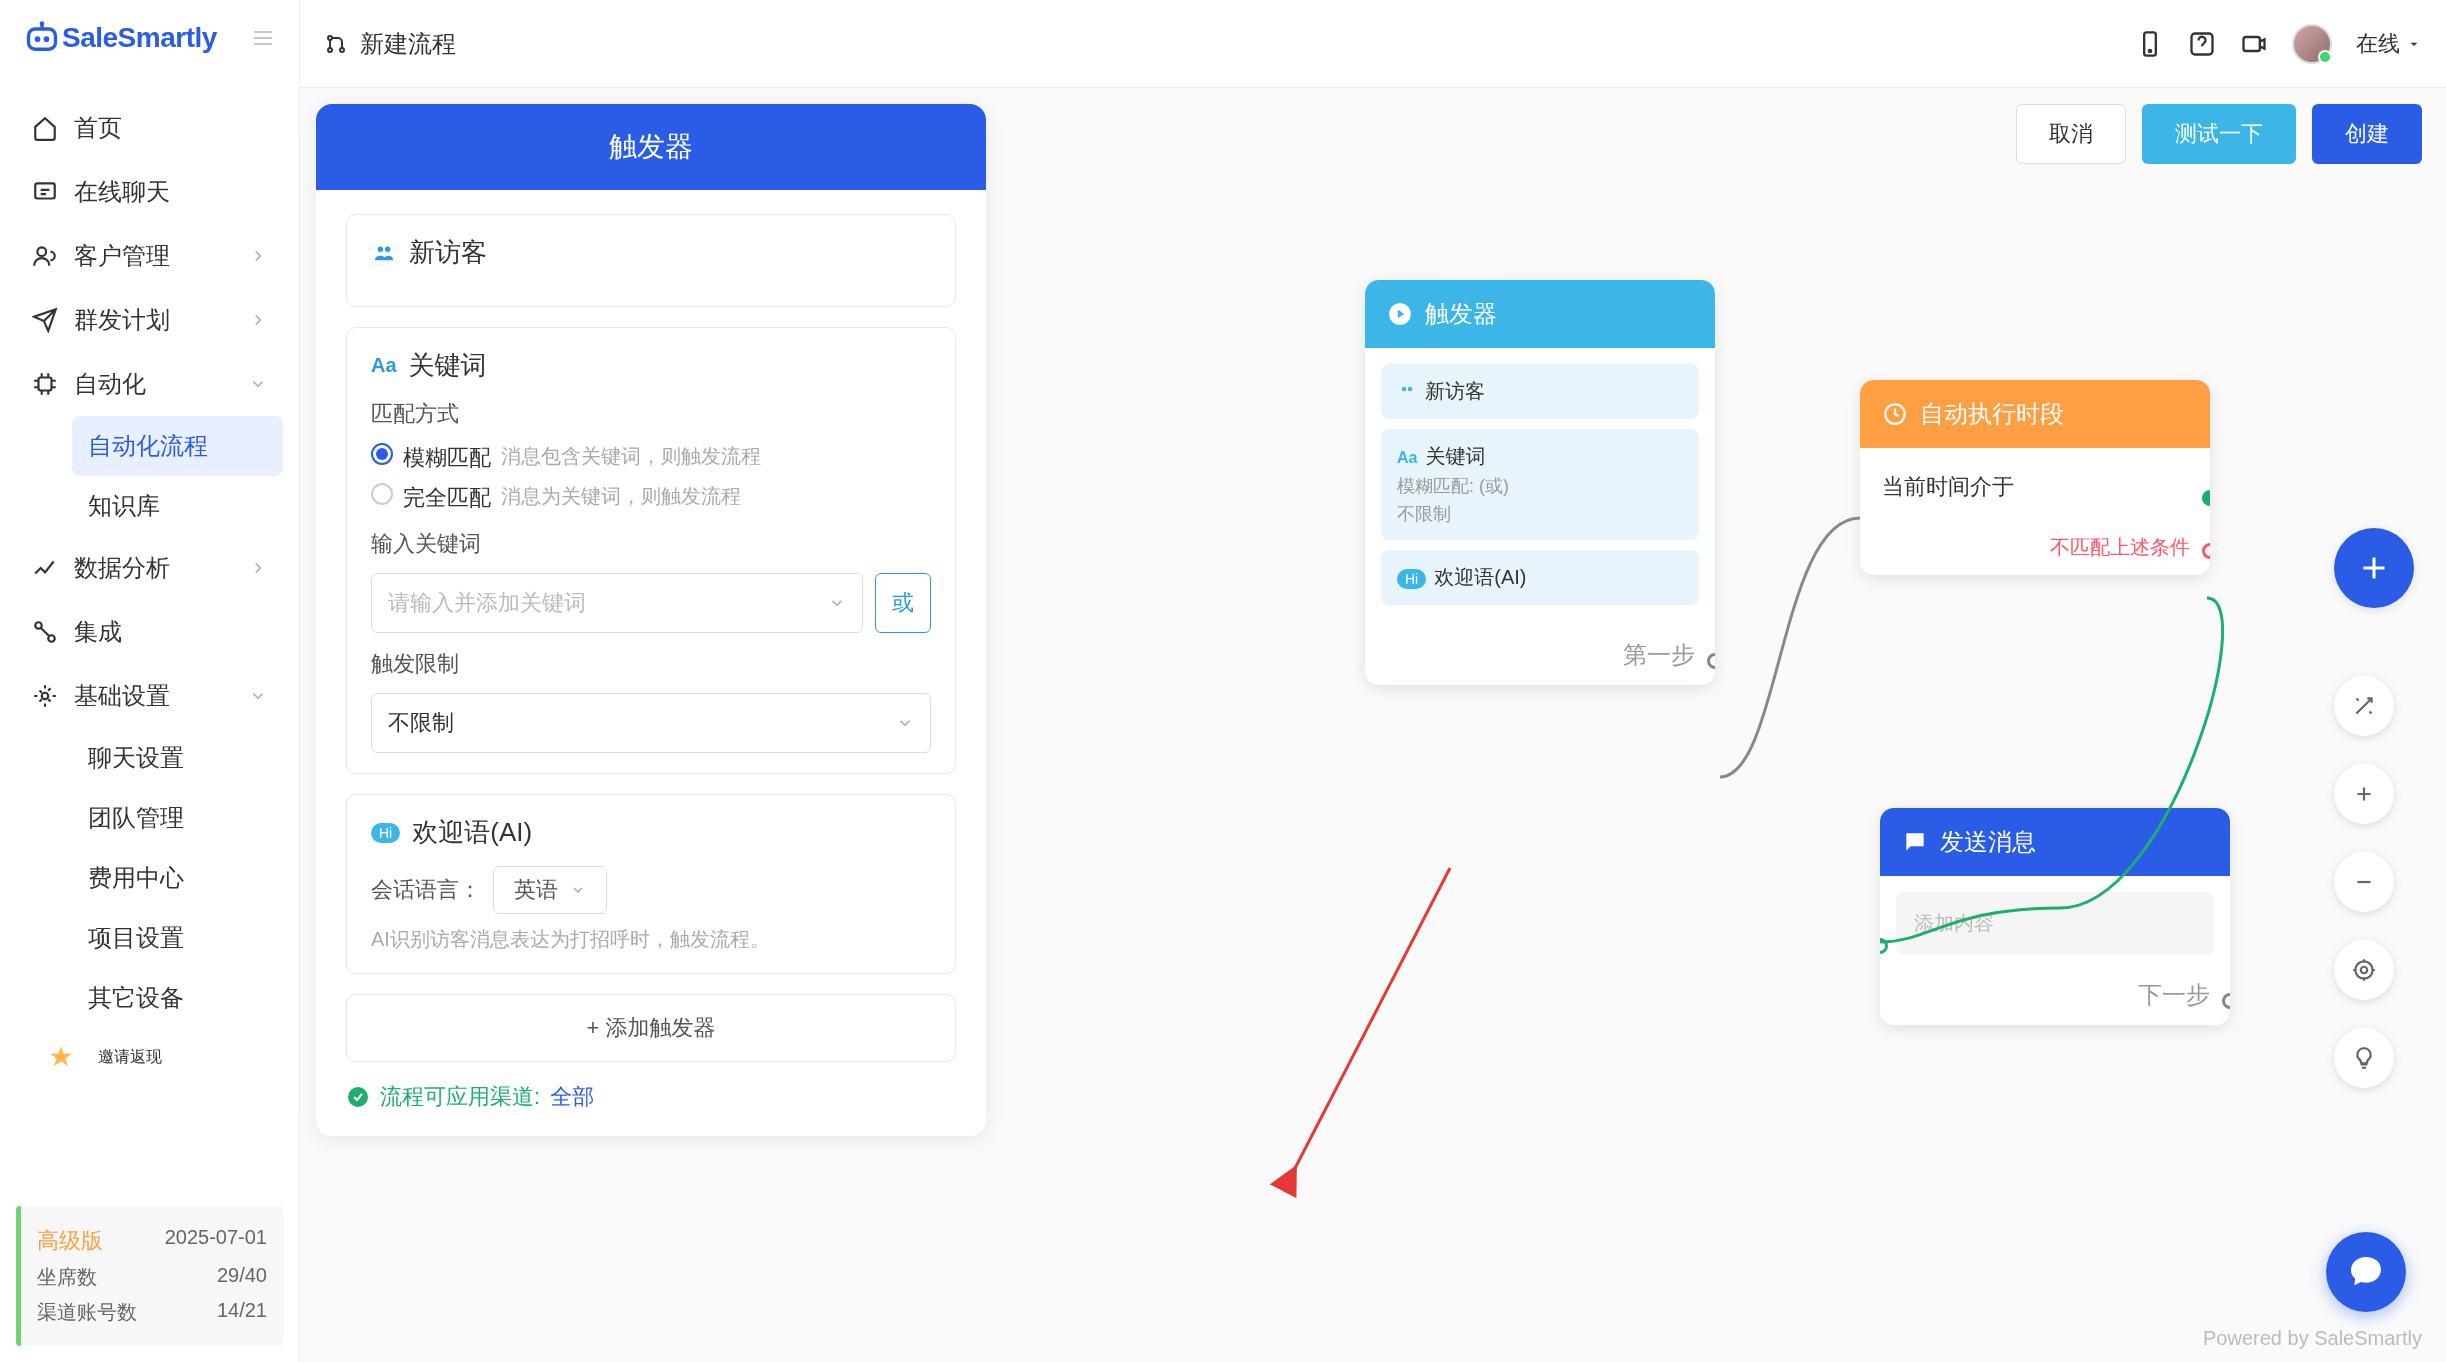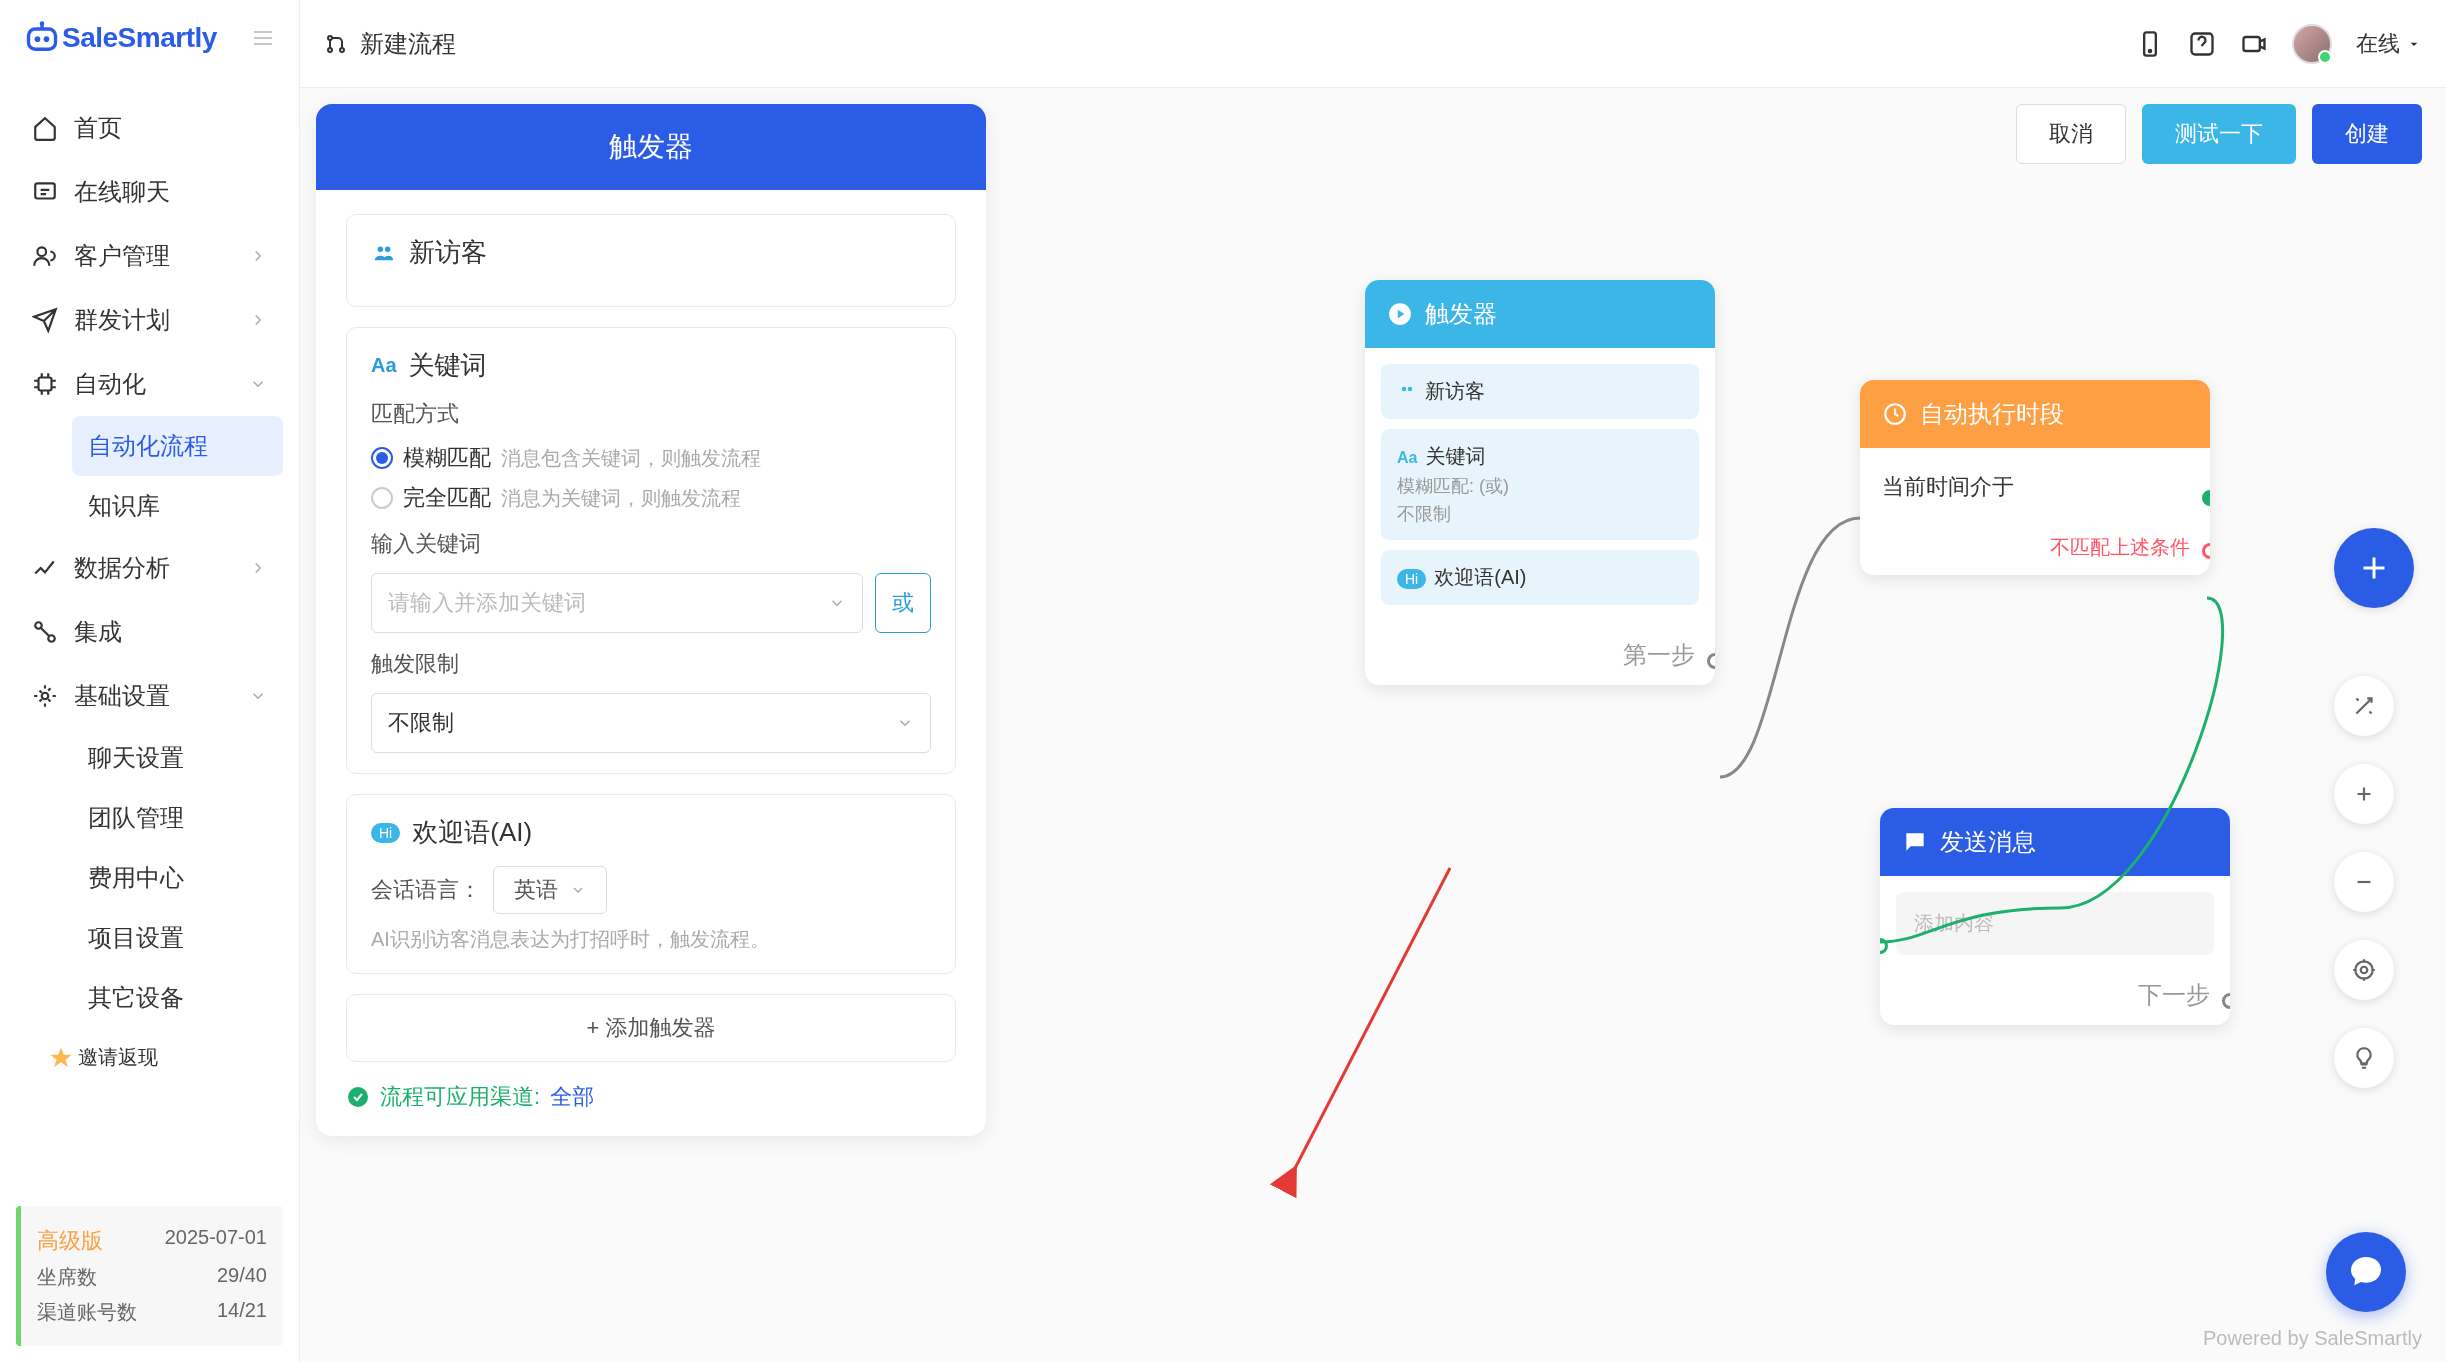--- a/index.html
+++ b/index.html
@@ -11,21 +11,21 @@
 .logo-row { display: flex; align-items: center; padding: 20px 24px; gap: 2px; }
 .logo-icon { width: 36px; height: 36px; }
 .logo-text { font-size: 28px; font-weight: 700; color: #2b5ce6; letter-spacing: -0.5px; }
 .hamburger { margin-left: auto; color: #c8c8c8; }
 .nav { padding: 20px 16px; flex: 1; overflow-y: auto; }
 .nav-item { display: flex; align-items: center; padding: 16px 16px; font-size: 24px; color: #333; border-radius: 8px; cursor: pointer; gap: 16px; }
 .nav-item .chev { margin-left: auto; color: #aaa; }
 .nav-sub { padding-left: 56px; font-size: 22px; color: #555; }
 .nav-sub .nav-item { padding: 14px 16px; }
 .nav-item.active { background: #e8f0ff; color: #2b5ce6; }
-.nav-invite { display: flex; align-items: center; gap: 4px; padding: 16px 32px; font-size: 20px; color: #333; }
+.nav-invite { display: flex; align-items: center; gap: 24px; padding: 16px 32px; font-size: 16px; color: #333; }
 .plan-box { margin: 16px; padding: 16px; background: #f7f7f7; border-left: 5px solid #6fd66f; border-radius: 4px; font-size: 20px; }
 .plan-row { display: flex; justify-content: space-between; padding: 4px 0; color: #666; }
 .plan-title { color: #ff9f43; font-size: 22px; }
 
 
 .main { flex: 1; display: flex; flex-direction: column; position: relative; background: #fafafa; }
 .header { height: 88px; display: flex; align-items: center; padding: 0 24px; background: #fff; border-bottom: 1px solid #eee; }
 .header-left { display: flex; align-items: center; gap: 12px; font-size: 24px; color: #333; text-align: right; }
 .header-right { margin-left: auto; display: flex; align-items: center; gap: 24px; }
 .header-icon { width: 28px; height: 28px; color: #333; cursor: pointer; }
@@ -43,21 +43,21 @@
 .btn-primary { background: #2b5ce6; color: #fff; }
 
 
 .config-panel { position: absolute; top: 16px; left: 16px; width: 670px; background: #fff; border-radius: 16px; box-shadow: 0 4px 20px rgba(0,0,0,0.08); overflow: hidden; }
 .config-header { background: #2b5ce6; color: #fff; text-align: center; padding: 24px; font-size: 28px; font-weight: 500; }
 .config-body { padding: 24px 30px; }
 .config-section { border: 1px solid #e8e8e8; border-radius: 10px; padding: 20px 24px; margin-bottom: 20px; }
 .section-title { display: flex; align-items: center; gap: 12px; font-size: 26px; color: #333; font-weight: 500; margin-bottom: 16px; }
 .section-title .badge-icon { color: #2b9cdc; }
 .field-label { font-size: 22px; color: #555; margin-bottom: 14px; margin-top: 16px; }
-.radio-row { display: flex; align-items: center; gap: 10px; font-size: 22px; color: #333; margin-bottom: 10px; }
+.radio-row { display: flex; gap: 10px; font-size: 22px; color: #333; margin-bottom: 10px; }
 .radio-row .hint { color: #aaa; font-size: 20px; }
 .radio { width: 22px; height: 22px; border: 2px solid #ccc; border-radius: 50%; display: inline-flex; align-items: center; justify-content: center; }
 .radio.checked { border-color: #2b5ce6; }
 .radio.checked::after { content: ''; width: 12px; height: 12px; background: #2b5ce6; border-radius: 50%; }
 .input-row { display: flex; gap: 12px; }
 .input, .select { flex: 1; border: 1px solid #ddd; border-radius: 6px; padding: 14px 16px; font-size: 22px; color: #333; display: flex; align-items: center; justify-content: space-between; background: #fff; }
 .input .placeholder { color: #bbb; }
 .or-btn { border: 1px solid #2b9cdc; color: #2b9cdc; padding: 14px 16px; border-radius: 6px; font-size: 22px; }
 .ai-badge { background: #3cb6e6; color: #fff; font-size: 14px; border-radius: 10px; padding: 2px 8px; }
 .lang-row { display: flex; align-items: center; gap: 12px; font-size: 22px; color: #555; }

